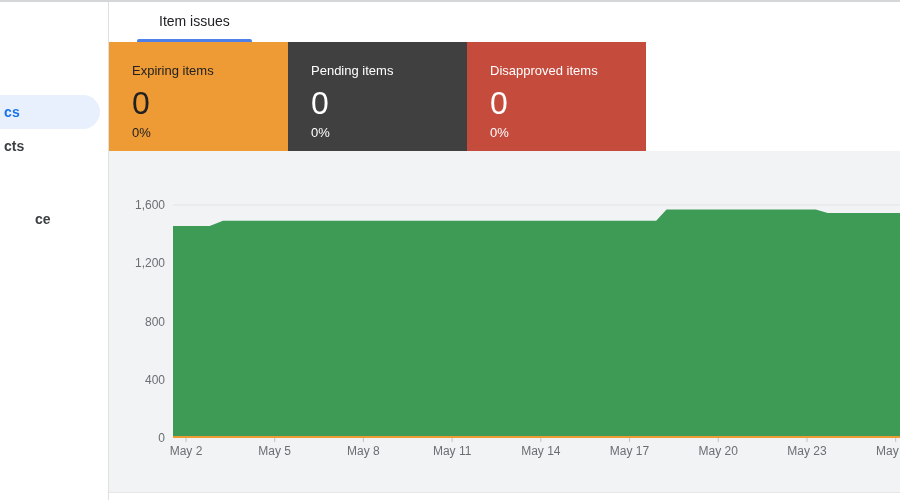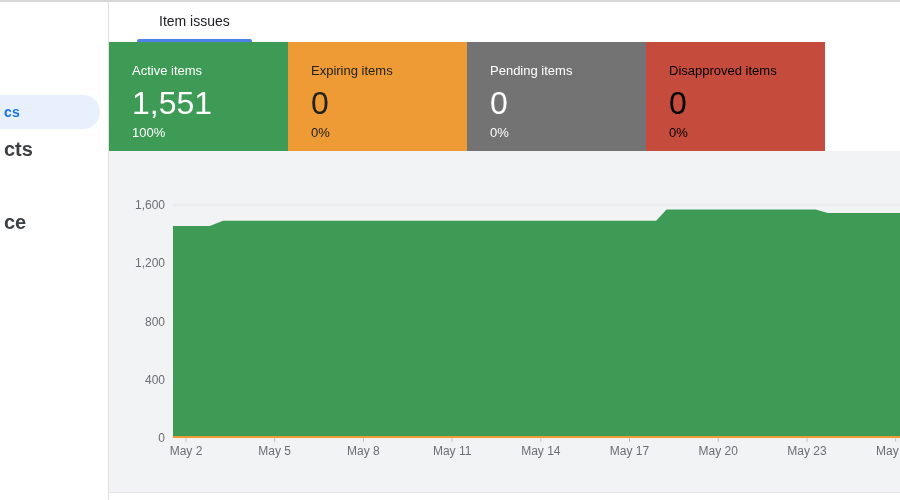--- a/index.html
+++ b/index.html
@@ -13,24 +13,24 @@
   
   .sidebar{position:absolute;left:0;top:0;width:108px;height:388px;background:#ffffff;}
   .v-border{position:absolute;left:108px;top:0;width:1px;height:500px;background:#e0e0e0;z-index:8;}
   .nav-pill{
     position:absolute;left:-60px;top:95px;width:160px;height:34px;
     background:#e8f0fe;border-radius:17px;
     display:flex;align-items:center;padding-left:64px;box-sizing:border-box;
     color:#1a73e8;font-size:14px;font-weight:700;letter-spacing:.2px;cursor:pointer;
   }
   .nav-item{
-    position:absolute;left:4px;color:#3c4043;font-size:20px;font-weight:700;cursor:pointer;
+    position:absolute;left:4px;color:#3c4043;font-size:14px;font-weight:700;cursor:pointer;
   }
   .nav-item.n2{top:138px;}
-  .nav-item.n3{top:211px;}
+  .nav-item.n3{top:211px;margin-left:31px;}
   
   .content{position:absolute;left:109px;top:0;width:791px;height:500px;background:#ffffff;}
   
   .tabbar{position:absolute;left:0;top:0;width:791px;height:42px;background:#ffffff;display:flex;padding-left:28px;}
   .tab{
     position:relative;height:42px;display:flex;align-items:center;justify-content:center;
     padding:0 22px;margin-right:32px;font-size:14px;color:#5f6368;font-weight:500;cursor:pointer;white-space:nowrap;
   }
   .tab.active{color:#202124;}
   .tab.active::after{
@@ -60,36 +60,31 @@
   <div class="nav-item n3">ce</div>
 </div>
 
 <div class="content">
 
   <div class="tabbar">
     <div class="tab active">Item issues</div>
   </div>
 
   <div class="cards">
-    <div class="card" style="background: rgb(62, 155, 85); color: rgb(255, 255, 255);">
-      <div class="label">Active items</div>
-      <div class="value">1,551</div>
-      <div class="pct">100%</div>
-    </div>
     <div class="card" style="background: rgb(238, 155, 53); color: rgb(33, 33, 33);">
       <div class="label">Expiring items</div>
       <div class="value">0</div>
       <div class="pct">0%</div>
     </div>
-    <div class="card" style="background: #737373; color: rgb(255, 255, 255);">
+    <div class="card" style="background: #404040; color: rgb(255, 255, 255);">
       <div class="label">Pending items</div>
       <div class="value">0</div>
       <div class="pct">0%</div>
     </div>
-    <div class="card" style="background: rgb(197, 75, 61); color: #000000;">
+    <div class="card" style="background: rgb(197, 75, 61); color: #ffffff;">
       <div class="label">Disapproved items</div>
       <div class="value">0</div>
       <div class="pct">0%</div>
     </div>
   </div>
 
   <div class="panel">
     <svg id="chart-svg" viewBox="0 0 791 341">
         <line x1="64" x2="791" y1="228.75" y2="228.75" stroke="#e2e3e5" stroke-width="1"></line>
         <line x1="64" x2="791" y1="170.5" y2="170.5" stroke="#e2e3e5" stroke-width="1"></line>

